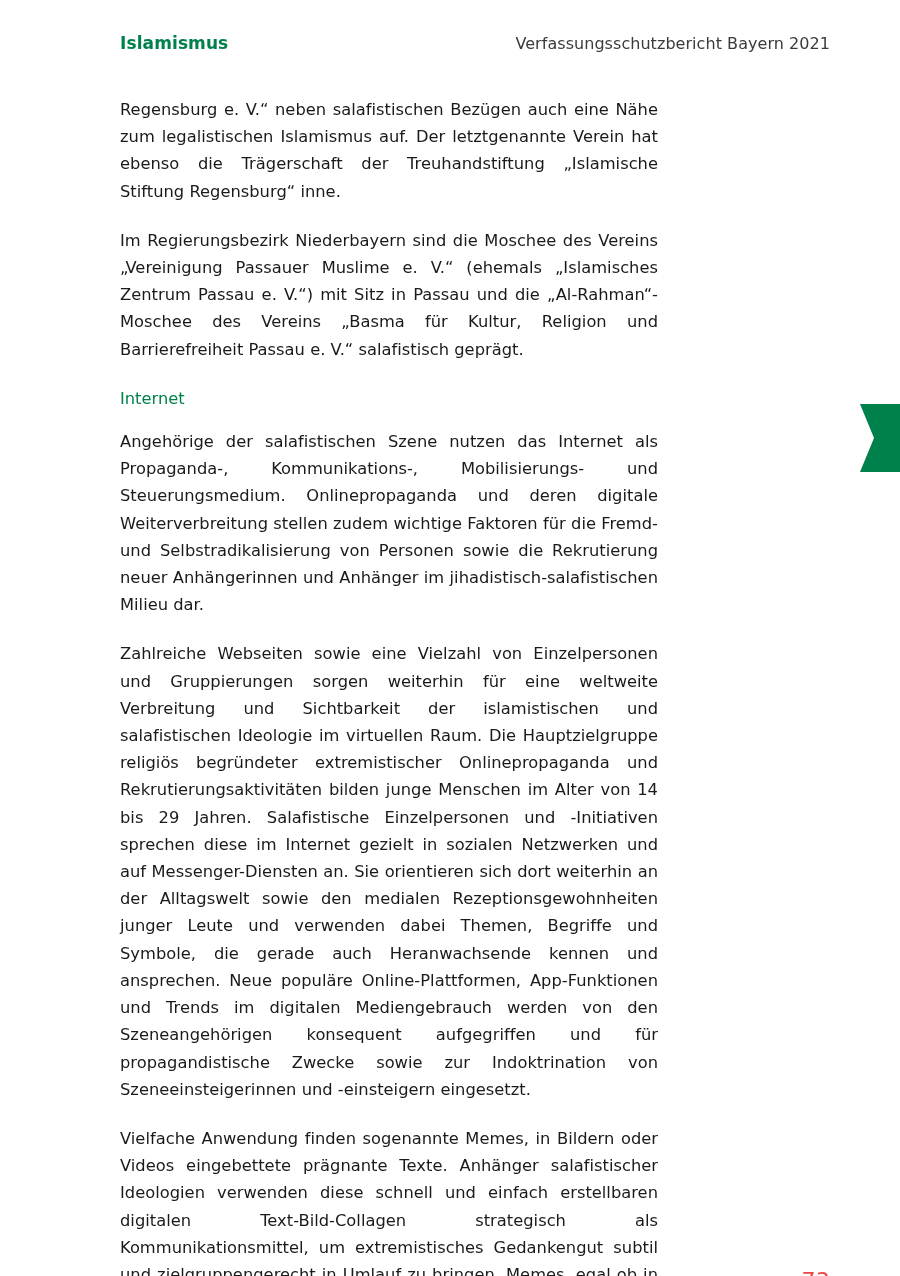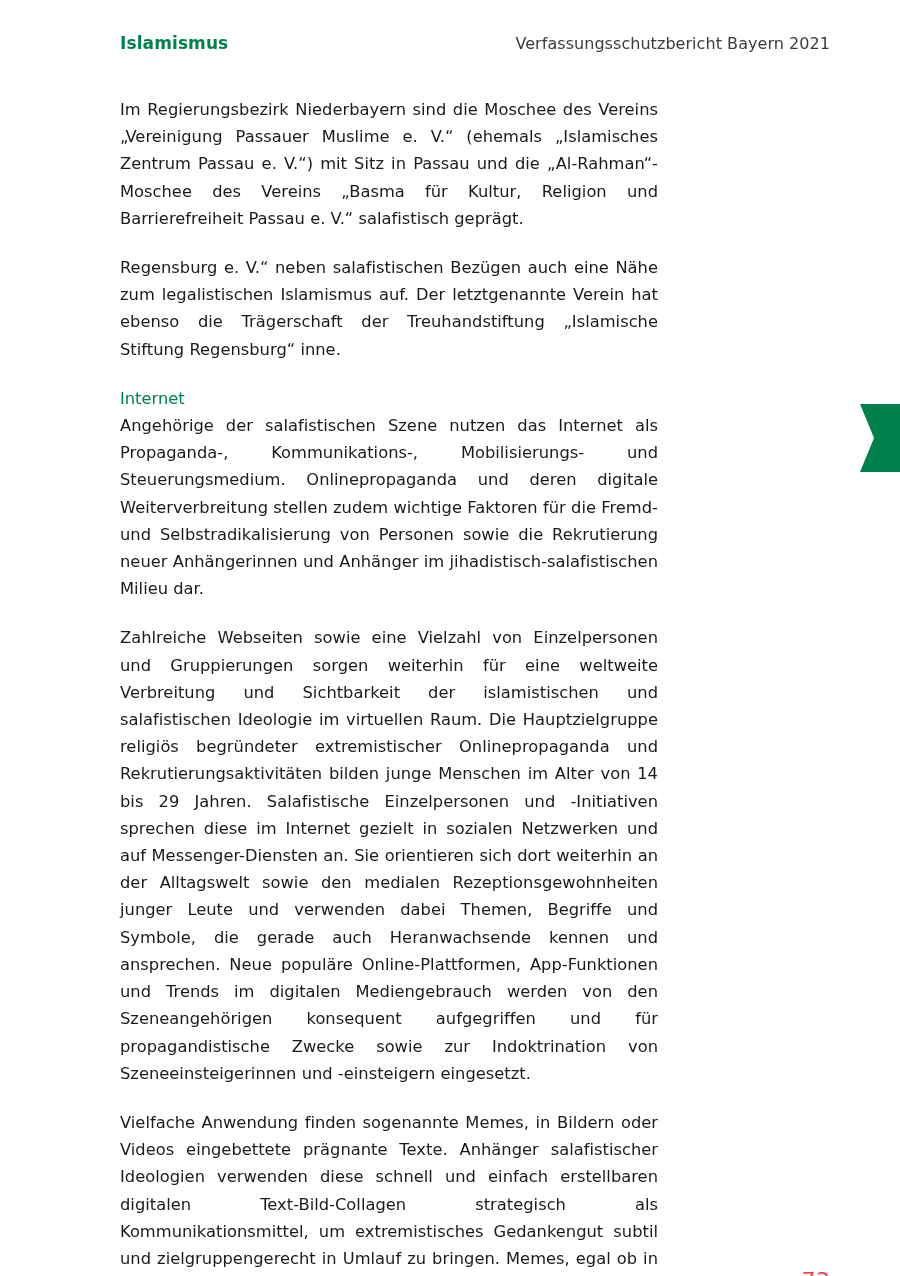--- a/index.html
+++ b/index.html
@@ -61,21 +61,21 @@
     letter-spacing: 0.02px;
     color: #1a1a1a;
     hyphens: manual;
   }
   p.para:last-child { margin-bottom: 0; }
 
   .subhead {
     color: #00814b;
     font-size: 16.3px;
     line-height: 27.2px;
-    margin: 0 0 0 0;
+    margin: 0 0 16px 0;
     font-weight: normal;
   }
 
   
   .margin-note {
     position: absolute;
     left: 686px;
     top: 540px;
     width: 150px;
     font-size: 13.5px;
@@ -114,23 +114,23 @@
   </div>
 
   <div class="flag">
     <svg width="40" height="68" viewBox="0 0 40 68" xmlns="http://www.w3.org/2000/svg">
       <path d="M0 0 L40 0 L40 68 L0 68 L14 34 Z" fill="#00814b"></path>
     </svg>
   </div>
 
   <div class="content">
 
+    <p class="para">Regensburg e. V.“ neben salafistischen Bezügen auch eine Nähe zum legalistischen Islamismus auf. Der letztgenannte Verein hat ebenso die Trägerschaft der Treuhandstiftung „Islamische Stiftung Regensburg“ inne.</p>
+
     <p class="para">Im Regierungsbezirk Niederbayern sind die Moschee des Vereins „Vereinigung Passauer Muslime e. V.“ (ehemals „Islamisches Zentrum Passau e. V.“) mit Sitz in Passau und die „Al-Rahman“-Moschee des Vereins „Basma für Kultur, Religion und Barrierefreiheit Passau e. V.“ salafistisch geprägt.</p>
-
-    <p class="para">Regensburg e. V.“ neben salafistischen Bezügen auch eine Nähe zum legalistischen Islamismus auf. Der letztgenannte Verein hat ebenso die Trägerschaft der Treuhandstiftung „Islamische Stiftung Regensburg“ inne.</p>
 
     <h2 class="subhead">Internet</h2>
 
     <p class="para">Angehörige der salafistischen Szene nutzen das Internet als Propaganda-, Kommunikations-, Mobilisierungs- und Steuerungsmedium. Onlinepropaganda und deren digitale Weiterverbreitung stellen zudem wichtige Faktoren für die Fremd- und Selbstradikalisierung von Personen sowie die Rekrutierung neuer Anhängerinnen und Anhänger im jihadistisch-salafistischen Milieu dar.</p>
 
     <p class="para">Zahlreiche Webseiten sowie eine Vielzahl von Einzelpersonen und Gruppierungen sorgen weiterhin für eine weltweite Verbreitung und Sichtbarkeit der islamistischen und salafistischen Ideologie im virtuellen Raum. Die Hauptzielgruppe religiös begründeter extremistischer Onlinepropaganda und Rekrutierungsaktivitäten bilden junge Menschen im Alter von 14 bis 29 Jahren. Salafistische Einzelpersonen und -Initiativen sprechen diese im Internet gezielt in sozialen Netzwerken und auf Messenger-Diensten an. Sie orientieren sich dort weiterhin an der Alltagswelt sowie den medialen Rezeptionsgewohnheiten junger Leute und verwenden dabei Themen, Begriffe und Symbole, die gerade auch Heranwachsende kennen und ansprechen. Neue populäre Online-Plattformen, App-Funktionen und Trends im digitalen Mediengebrauch werden von den Szeneangehörigen konsequent aufgegriffen und für propagandistische Zwecke sowie zur Indoktrination von Szeneeinsteigerinnen und -einsteigern eingesetzt.</p>
 
     <p class="para">Vielfache Anwendung finden sogenannte Memes, in Bildern oder Videos eingebettete prägnante Texte. Anhänger salafistischer Ideologien verwenden diese schnell und einfach erstellbaren digitalen Text-Bild-Collagen strategisch als Kommunikationsmittel, um extremistisches Gedankengut subtil und zielgruppengerecht in Umlauf zu bringen. Memes, egal ob in öffentlichen sozialen Netzwerk-Profilen oder privaten Messenger-Gruppen geteilt, haben das Potenzial, politisch-religiöse Botschaften visuell eingängig zu vermitteln und plakativ zu überhöhen. Thematisch wird dabei auf lebensnahe Inhalte wie z. B. Fragen zu muslimischer</p>
 
   </div>

